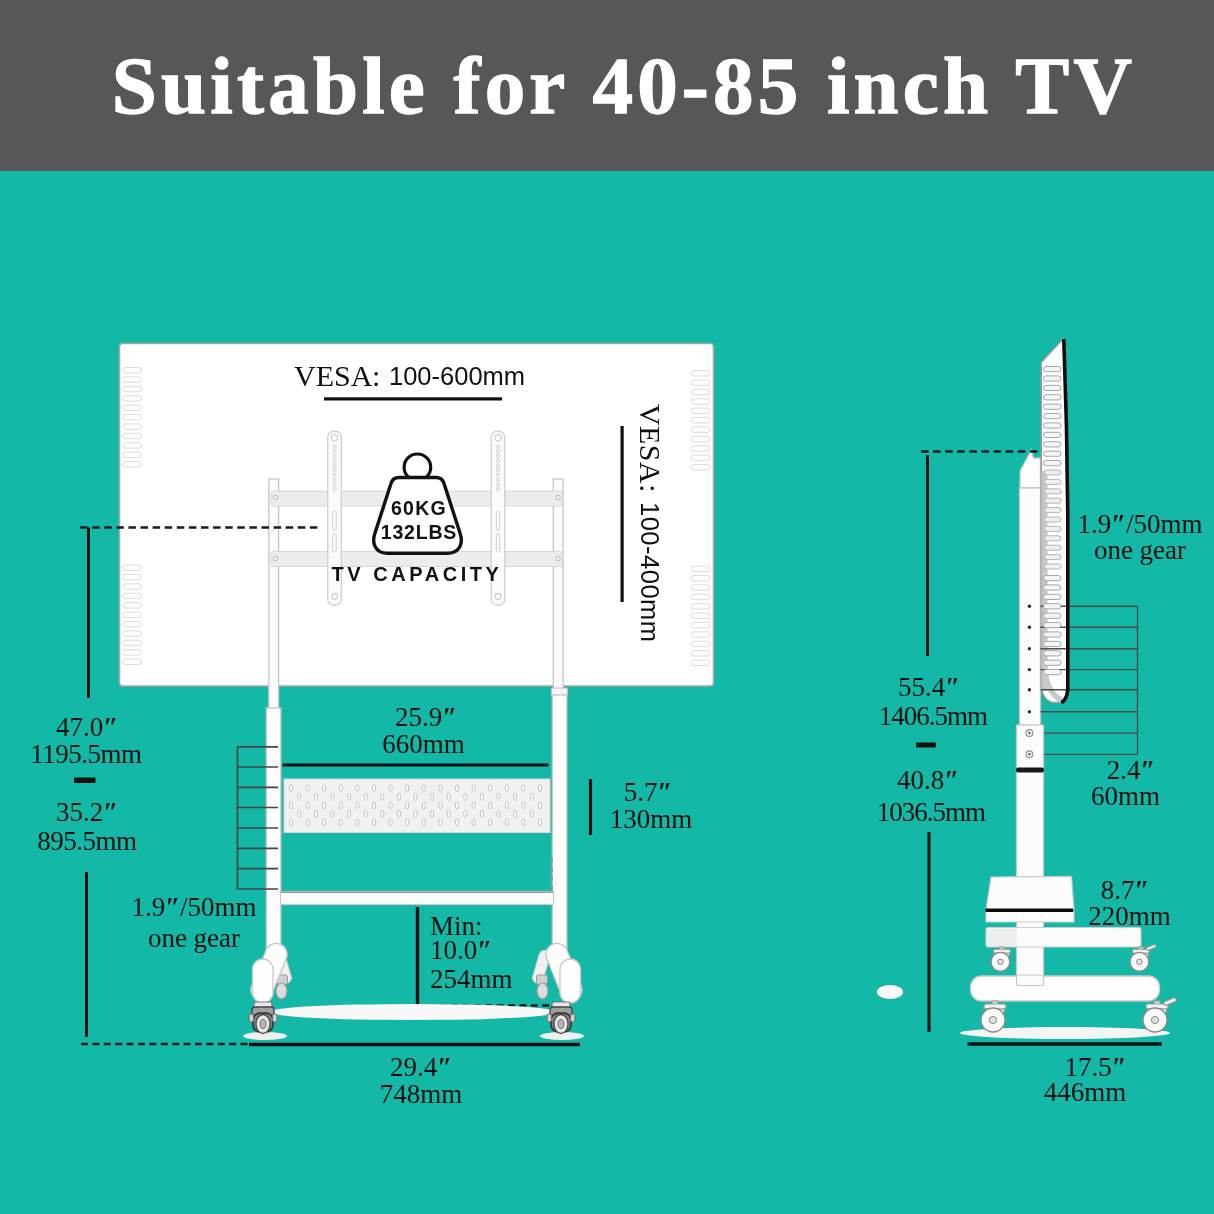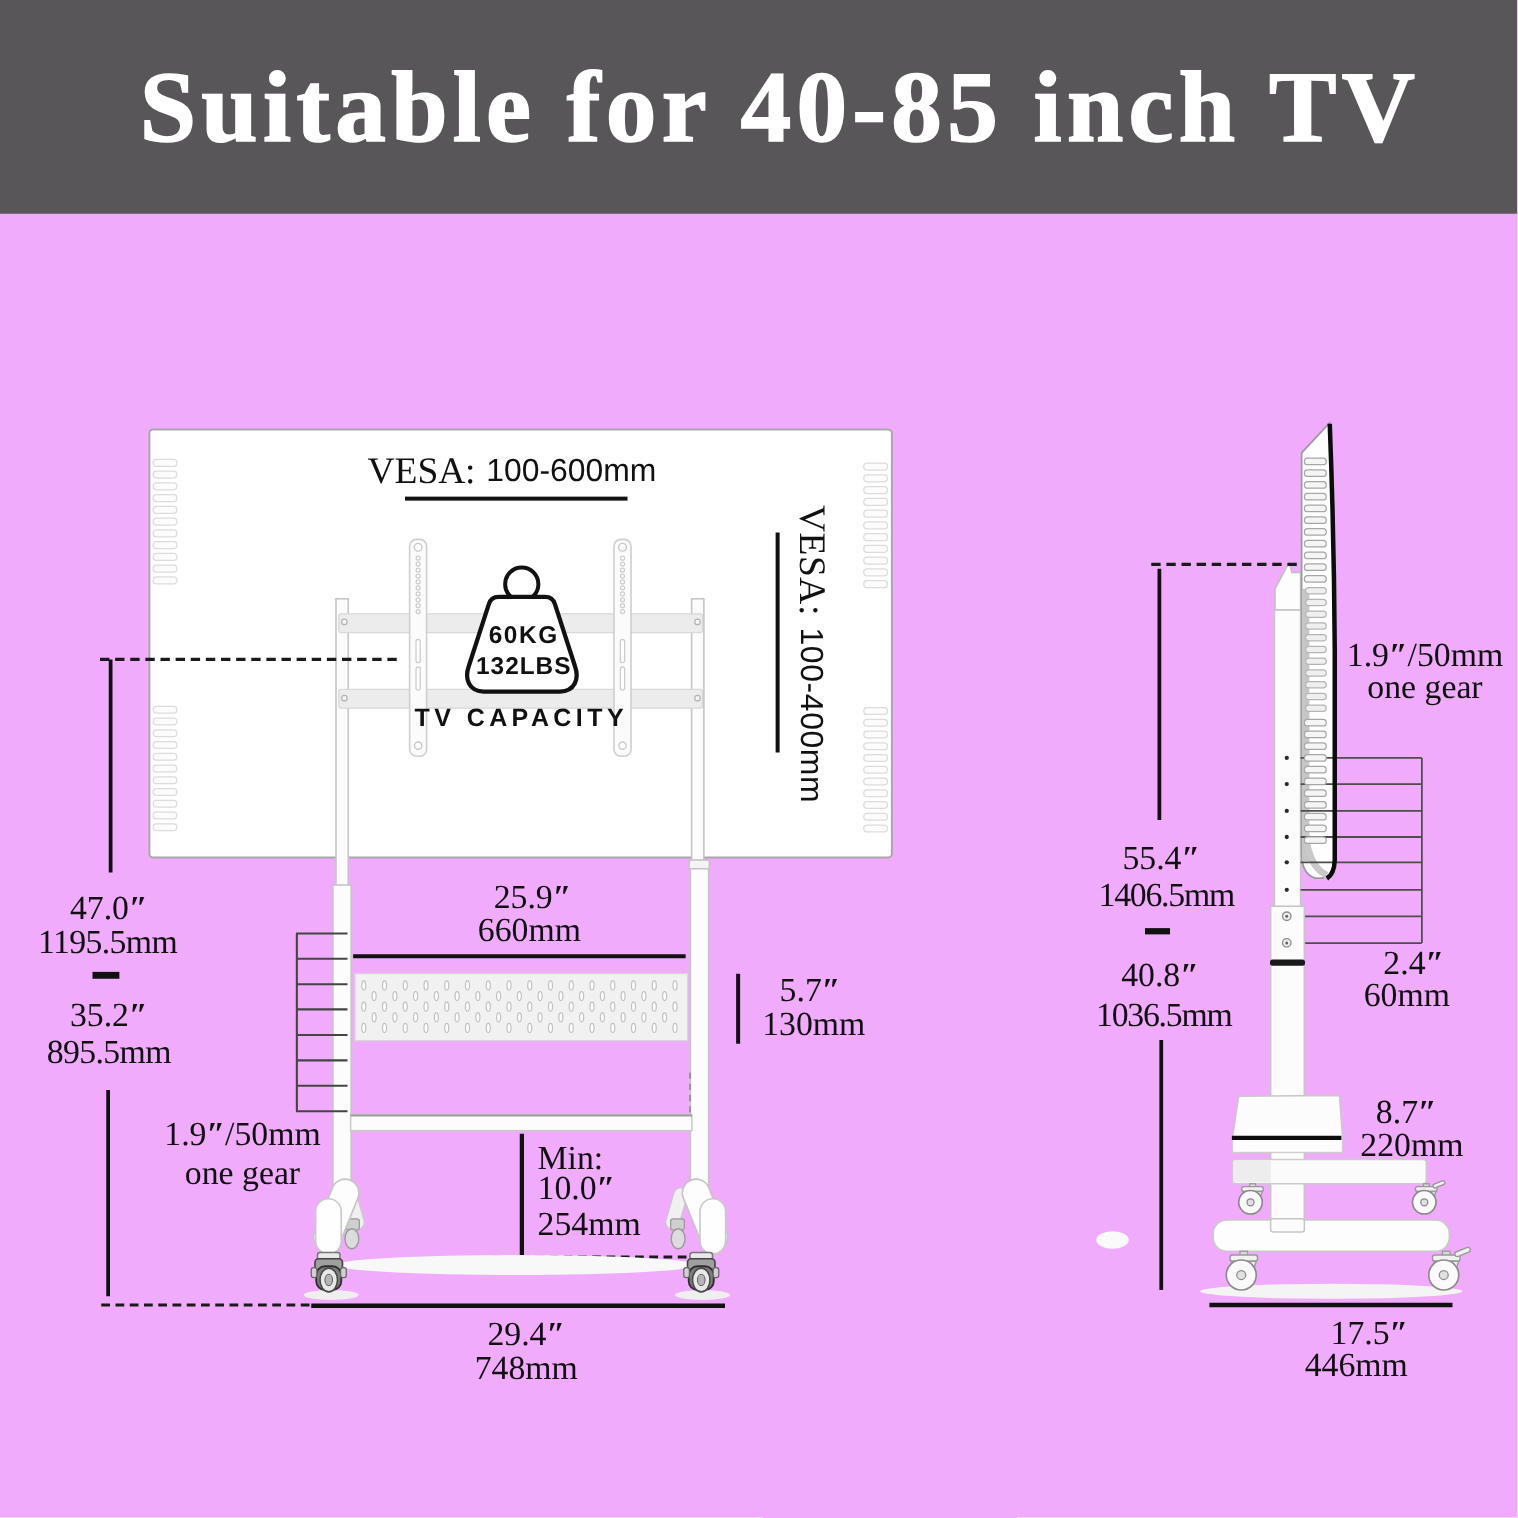--- a/index.html
+++ b/index.html
@@ -1,16 +1,16 @@
 <!DOCTYPE html>
 <html><head>
 <meta charset="utf-8">
 <style>
 html,body{margin:0;padding:0;background:#ffffff;}
-#canvas{position:relative;width:1214px;height:1214px;background:#f0abfc;overflow:hidden;}
+#canvas{position:relative;width:1214px;height:1214px;background:#14b8a6;overflow:hidden;}
 svg text{white-space:pre;}
 .ser{font-family:"Liberation Serif",serif;}
 .san{font-family:"Liberation Sans",sans-serif;}
 </style>
 </head>
 <body>
 <div id="canvas">
 <svg width="1214" height="1214" viewBox="0 0 1214 1214">
 
 <rect x="0" y="0" width="1214" height="171" fill="#585659"></rect>

